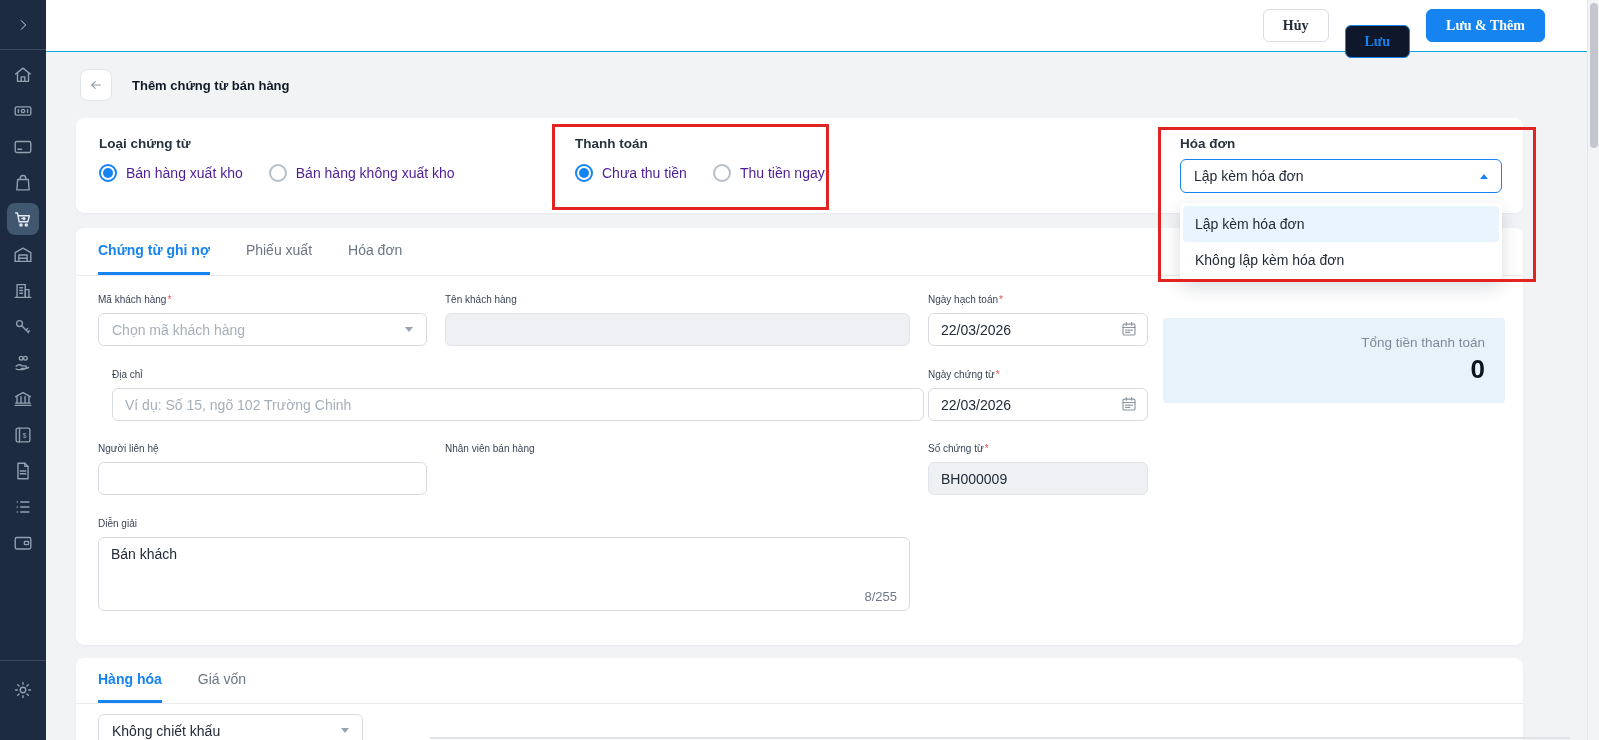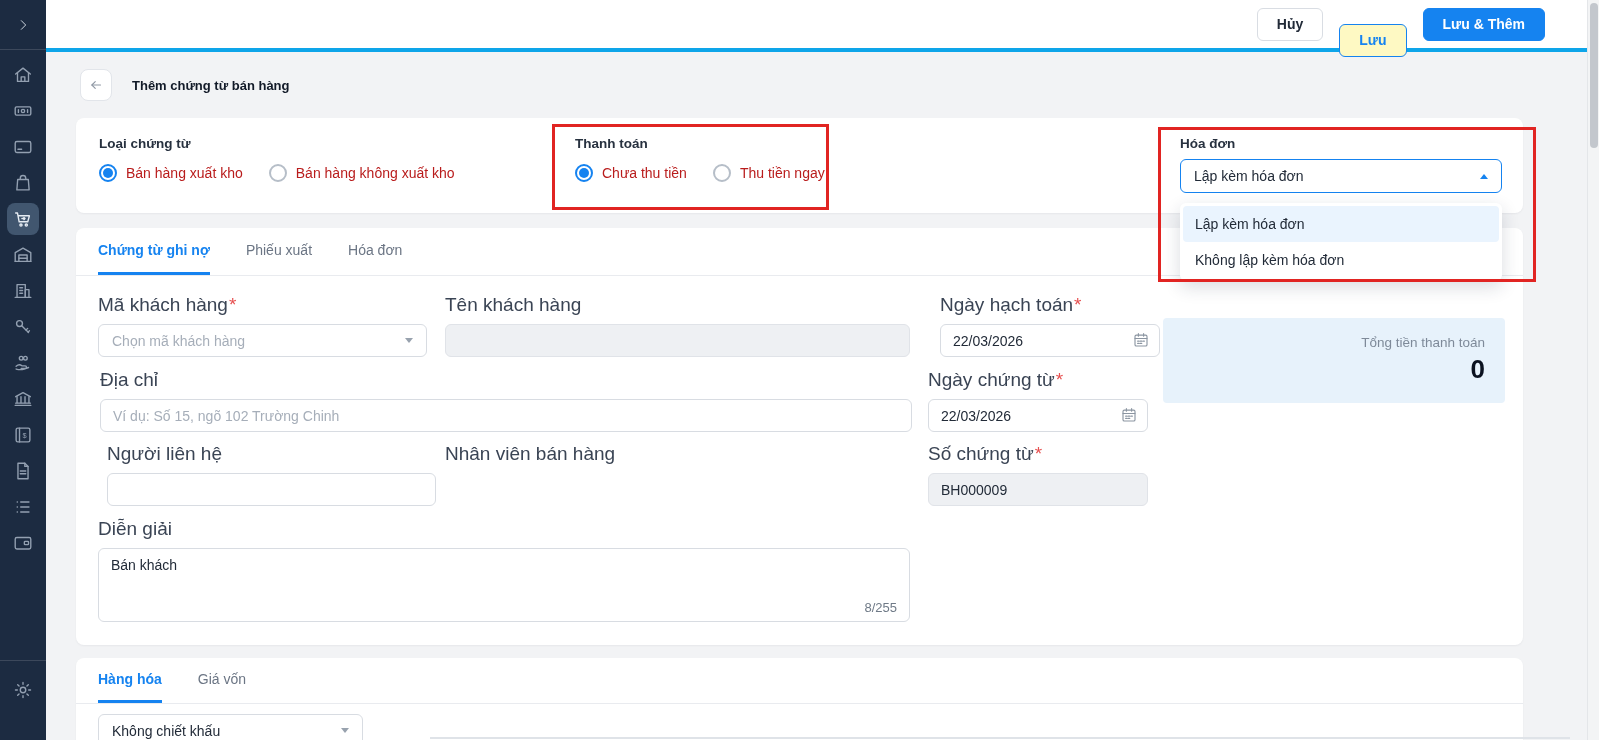--- a/index.html
+++ b/index.html
@@ -22,44 +22,44 @@
   .sb-item{width:32px;height:32px;border-radius:8px;display:flex;align-items:center;justify-content:center;color:#93a0b1;cursor:pointer;}
   .sb-item.active{background:#41566f;color:#e6ecf3;}
   .sb-bottom{height:80px;border-top:1px solid rgba(255,255,255,.14);display:flex;align-items:flex-start;justify-content:center;padding-top:18px;color:#93a0b1;}
   .icon svg{display:block;fill:none;stroke:currentColor;stroke-width:1.5;stroke-linecap:round;stroke-linejoin:round;}
 
   
   .vscroll{position:absolute;right:0;top:0;width:12px;height:740px;background:#f3f4f5;border-left:1px solid #e4e6e9;z-index:60;}
   .vscroll .thumb{position:absolute;top:3px;left:2px;width:8px;height:145px;border-radius:4px;background:#c3c7cd;}
 
   
-  .topbar{position:absolute;left:46px;top:0;width:1541px;height:52px;background:#fff;border-bottom:4px solid #0ea5e9;z-index:10;display:flex;align-items:center;justify-content:flex-end;gap:16px;padding-right:42px;}
+  .topbar{position:absolute;left:46px;top:0;width:1541px;height:52px;background:#fff;border-bottom:1px solid #0ea5e9;z-index:10;display:flex;align-items:center;justify-content:flex-end;gap:16px;padding-right:42px;font-family:Liberation Serif, serif;}
   .btn{height:33px;border-radius:6px;display:inline-flex;align-items:center;justify-content:center;padding:0 19px;font-size:14px;font-weight:700;cursor:pointer;white-space:nowrap;}
   .btn-gray{background:#fff;border:1px solid #d9dde3;color:#222b38;}
-  .btn-blue-outline{background:#fef9c3;border:1px solid var(--accent);color:var(--accent);margin-top:32px;}
+  .btn-blue-outline{background:#0f172a;border:1px solid var(--accent);color:var(--accent);margin-top:32px;}
   .btn-primary{background:var(--accent);border:1px solid var(--accent);color:#fff;}
 
   
   .page-head{position:absolute;left:46px;top:52px;width:1541px;height:66px;display:flex;align-items:center;gap:20px;padding-left:34px;}
   .back-btn{width:32px;height:32px;border-radius:8px;background:#fff;border:1px solid #e2e5ea;display:flex;align-items:center;justify-content:center;color:#8e97a3;cursor:pointer;}
   .page-title{font-size:13px;font-weight:700;color:#121a28;}
 
   
   .card{position:absolute;background:#fff;border-radius:8px;box-shadow:0 1px 2px rgba(16,24,40,.05);}
   .card1{left:76px;top:118px;width:1447px;height:95px;z-index:5;}
   .card2{left:76px;top:228px;width:1447px;height:417px;z-index:4;}
   .card3{left:76px;top:658px;width:1447px;height:130px;z-index:4;}
 
   .group-label{font-size:13.5px;font-weight:700;color:#27313f;}
   .radio-row{display:flex;align-items:center;gap:26px;}
   .radio{display:inline-flex;align-items:center;gap:9px;cursor:pointer;}
   .radio-circle{width:18px;height:18px;border-radius:50%;border:2px solid #b6bec8;background:#fff;position:relative;flex:none;}
   .radio-circle.checked{border-color:var(--accent);}
   .radio-circle.checked::after{content:"";position:absolute;inset:2px;border-radius:50%;background:var(--accent);}
-  .radio-label{font-size:14px;color:#b91c1c;}
+  .radio-label{font-size:14px;color:#4c1d95;}
 
   .doc-type-block{position:absolute;left:23px;top:18px;}
   .doc-type-block .radio-row{margin-top:13px;}
   .payment-block{position:absolute;left:499px;top:18px;}
   .payment-block .radio-row{margin-top:13px;}
   .invoice-block{position:absolute;left:1104px;top:18px;width:322px;}
 
   
   .select{height:33px;border:1px solid var(--border);border-radius:6px;background:#fff;display:flex;align-items:center;justify-content:space-between;padding:0 13px;font-size:14px;cursor:pointer;}
   .select .ph{color:var(--muted);}
@@ -77,21 +77,21 @@
   .ann-invoice{left:1158px;top:127px;width:378px;height:155px;}
 
   
   .tab-row{height:48px;border-bottom:1px solid var(--card-line);display:flex;align-items:stretch;gap:36px;padding-left:22px;}
   .tab{display:flex;align-items:center;font-size:14px;color:#6b7584;border-bottom:3px solid transparent;cursor:pointer;white-space:nowrap;}
   .tab.active{color:var(--accent);font-weight:700;border-bottom-color:var(--accent);}
   .card3 .tab-row{height:46px;}
 
   
   .field{position:absolute;}
-  .f-label{font-size:19px;color:var(--label);}
+  .f-label{font-size:10px;color:var(--label);}
   .req{color:#e65050;margin-left:1px;}
   .f-ctrl{margin-top:8px;}
   .tinput{width:100%;height:33px;border:1px solid var(--border);border-radius:6px;background:#fff;padding:0 12px;font-size:14px;font-family:"Liberation Sans",sans-serif;color:#222b38;outline:none;}
   .tinput::placeholder{color:var(--muted);}
   .tinput.disabled{background:#eef0f3;border-color:#e0e3e8;}
   .date-wrap{position:relative;border-radius:11px;}
   .date-wrap .cal{position:absolute;right:10px;top:7px;color:#8b95a1;}
   .textarea{position:relative;height:74px;border:1px solid var(--border);border-radius:6px;background:#fff;padding:8px 12px;font-size:14px;color:#222b38;}
   .char-count{position:absolute;right:12px;bottom:6px;font-size:13px;color:#6f7a87;}
 
@@ -332,60 +332,60 @@
       <div class="f-label"><span>Mã khách hàng</span><span class="req">*</span></div>
       <div class="f-ctrl select">
         <span class="ph">Chọn mã khách hàng</span>
         <span class="caret"></span>
       </div>
     </div>
     <div class="field" style="left:369px;top:66px;width:465px;">
       <div class="f-label"><span>Tên khách hàng</span></div>
       <div class="f-ctrl"><input class="tinput disabled" disabled="" value="" style=""></div>
     </div>
-    <div class="field" style="left:852px;top:66px;width:220px;margin-left:12px;">
+    <div class="field" style="left:852px;top:66px;width:220px;">
       <div class="f-label"><span>Ngày hạch toán</span><span class="req">*</span></div>
       <div class="f-ctrl date-wrap">
         <input class="tinput" value="22/03/2026" style="">
         <span class="cal icon">
           <svg width="18" height="18" viewBox="0 0 24 24">
               <rect x="4" y="5.5" width="16" height="14.5" rx="1.8"></rect>
               <path d="M4 10h16"></path>
               <path d="M8.5 3.5v3.5M15.5 3.5v3.5"></path>
               <path d="M7.5 13.5h2M11 13.5h2M14.5 13.5h2M7.5 16.5h2M11 16.5h2"></path>
             </svg>
         </span>
       </div>
     </div>
 
     <div class="total-box">
       <div class="total-label">Tổng tiền thanh toán</div>
       <div class="total-value">0</div>
     </div>
 
-    <div class="field" style="left:24px;top:141px;width:812px;">
+    <div class="field" style="left:36px;top:141px;width:812px;">
       <div class="f-label"><span>Địa chỉ</span></div>
       <div class="f-ctrl"><input class="tinput" placeholder="Ví dụ: Số 15, ngõ 102 Trường Chinh" style=""></div>
     </div>
     <div class="field" style="left:852px;top:141px;width:220px;">
       <div class="f-label"><span>Ngày chứng từ</span><span class="req">*</span></div>
       <div class="f-ctrl date-wrap">
         <input class="tinput" value="22/03/2026" style="">
         <span class="cal icon">
           <svg width="18" height="18" viewBox="0 0 24 24">
               <rect x="4" y="5.5" width="16" height="14.5" rx="1.8"></rect>
               <path d="M4 10h16"></path>
               <path d="M8.5 3.5v3.5M15.5 3.5v3.5"></path>
               <path d="M7.5 13.5h2M11 13.5h2M14.5 13.5h2M7.5 16.5h2M11 16.5h2"></path>
             </svg>
         </span>
       </div>
     </div>
 
-    <div class="field" style="left:22px;top:215px;width:329px;margin-left:9px;">
+    <div class="field" style="left:22px;top:215px;width:329px;">
       <div class="f-label"><span>Người liên hệ</span></div>
       <div class="f-ctrl"><input class="tinput" value="" style=""></div>
     </div>
     <div class="field" style="left:369px;top:215px;width:465px;">
       <div class="f-label"><span>Nhân viên bán hàng</span></div>
     </div>
     <div class="field" style="left:852px;top:215px;width:220px;">
       <div class="f-label"><span>Số chứng từ</span><span class="req">*</span></div>
       <div class="f-ctrl"><input class="tinput disabled" disabled="" value="BH000009" style=""></div>
     </div>

